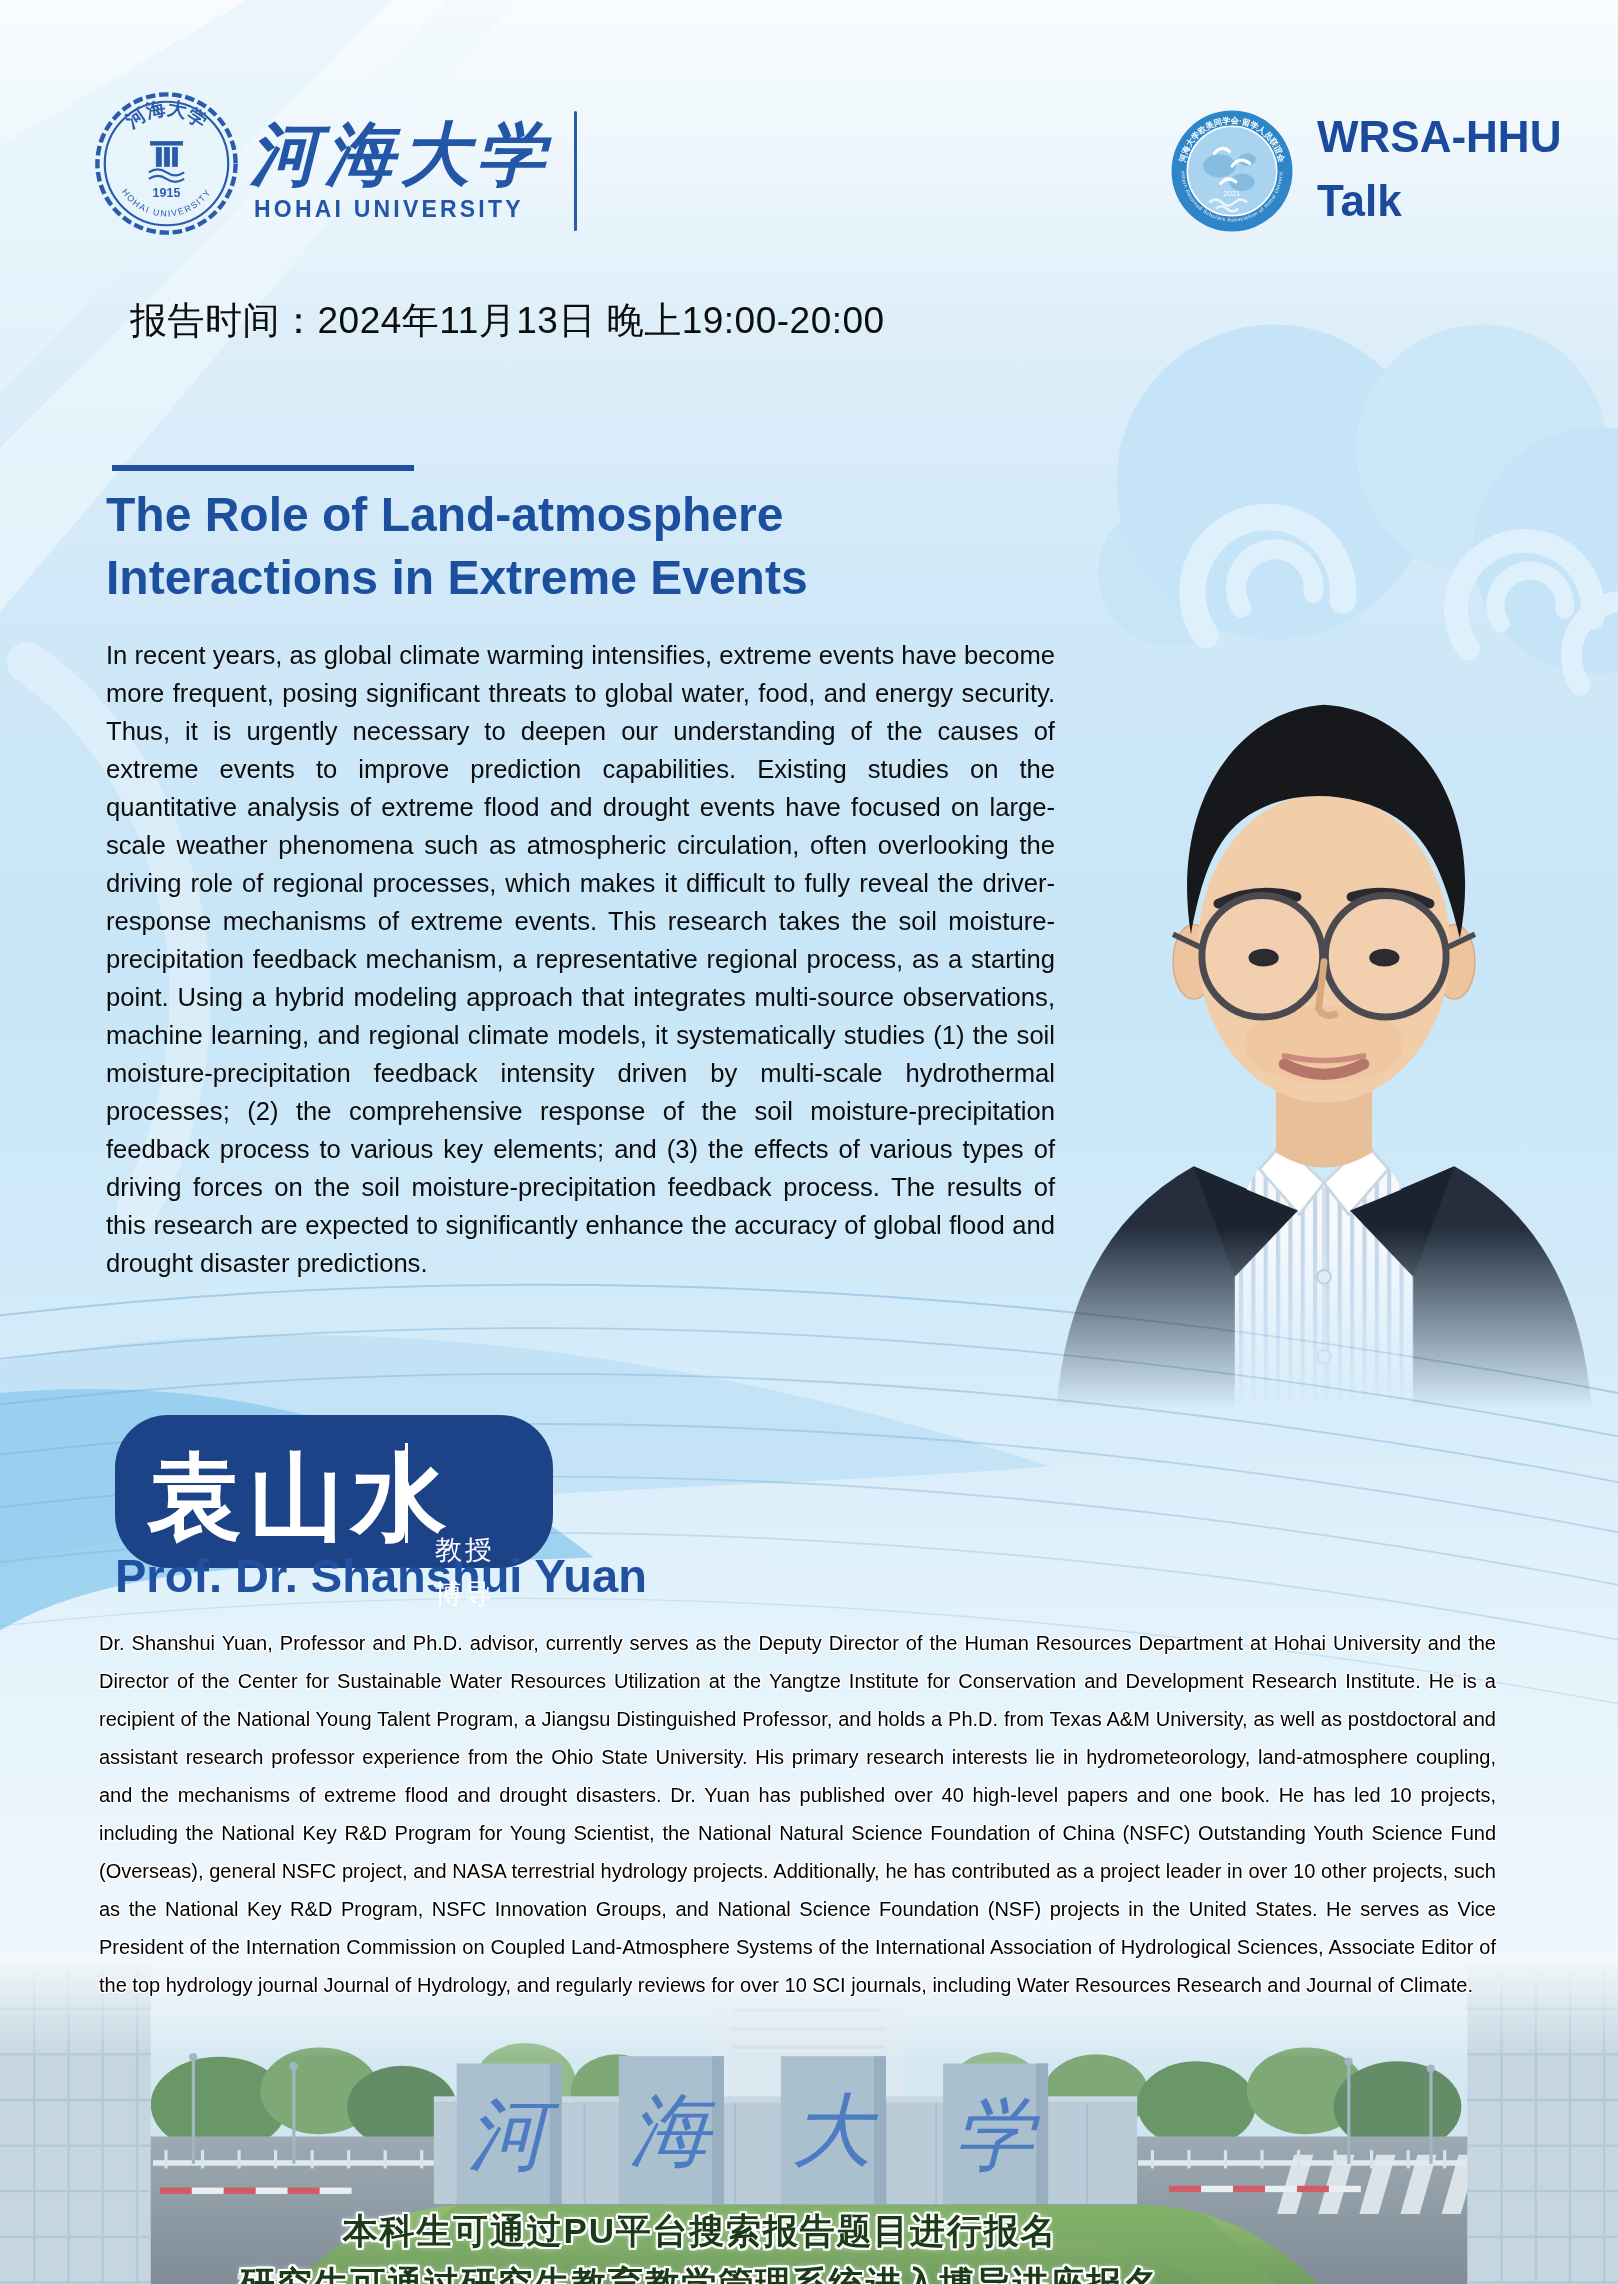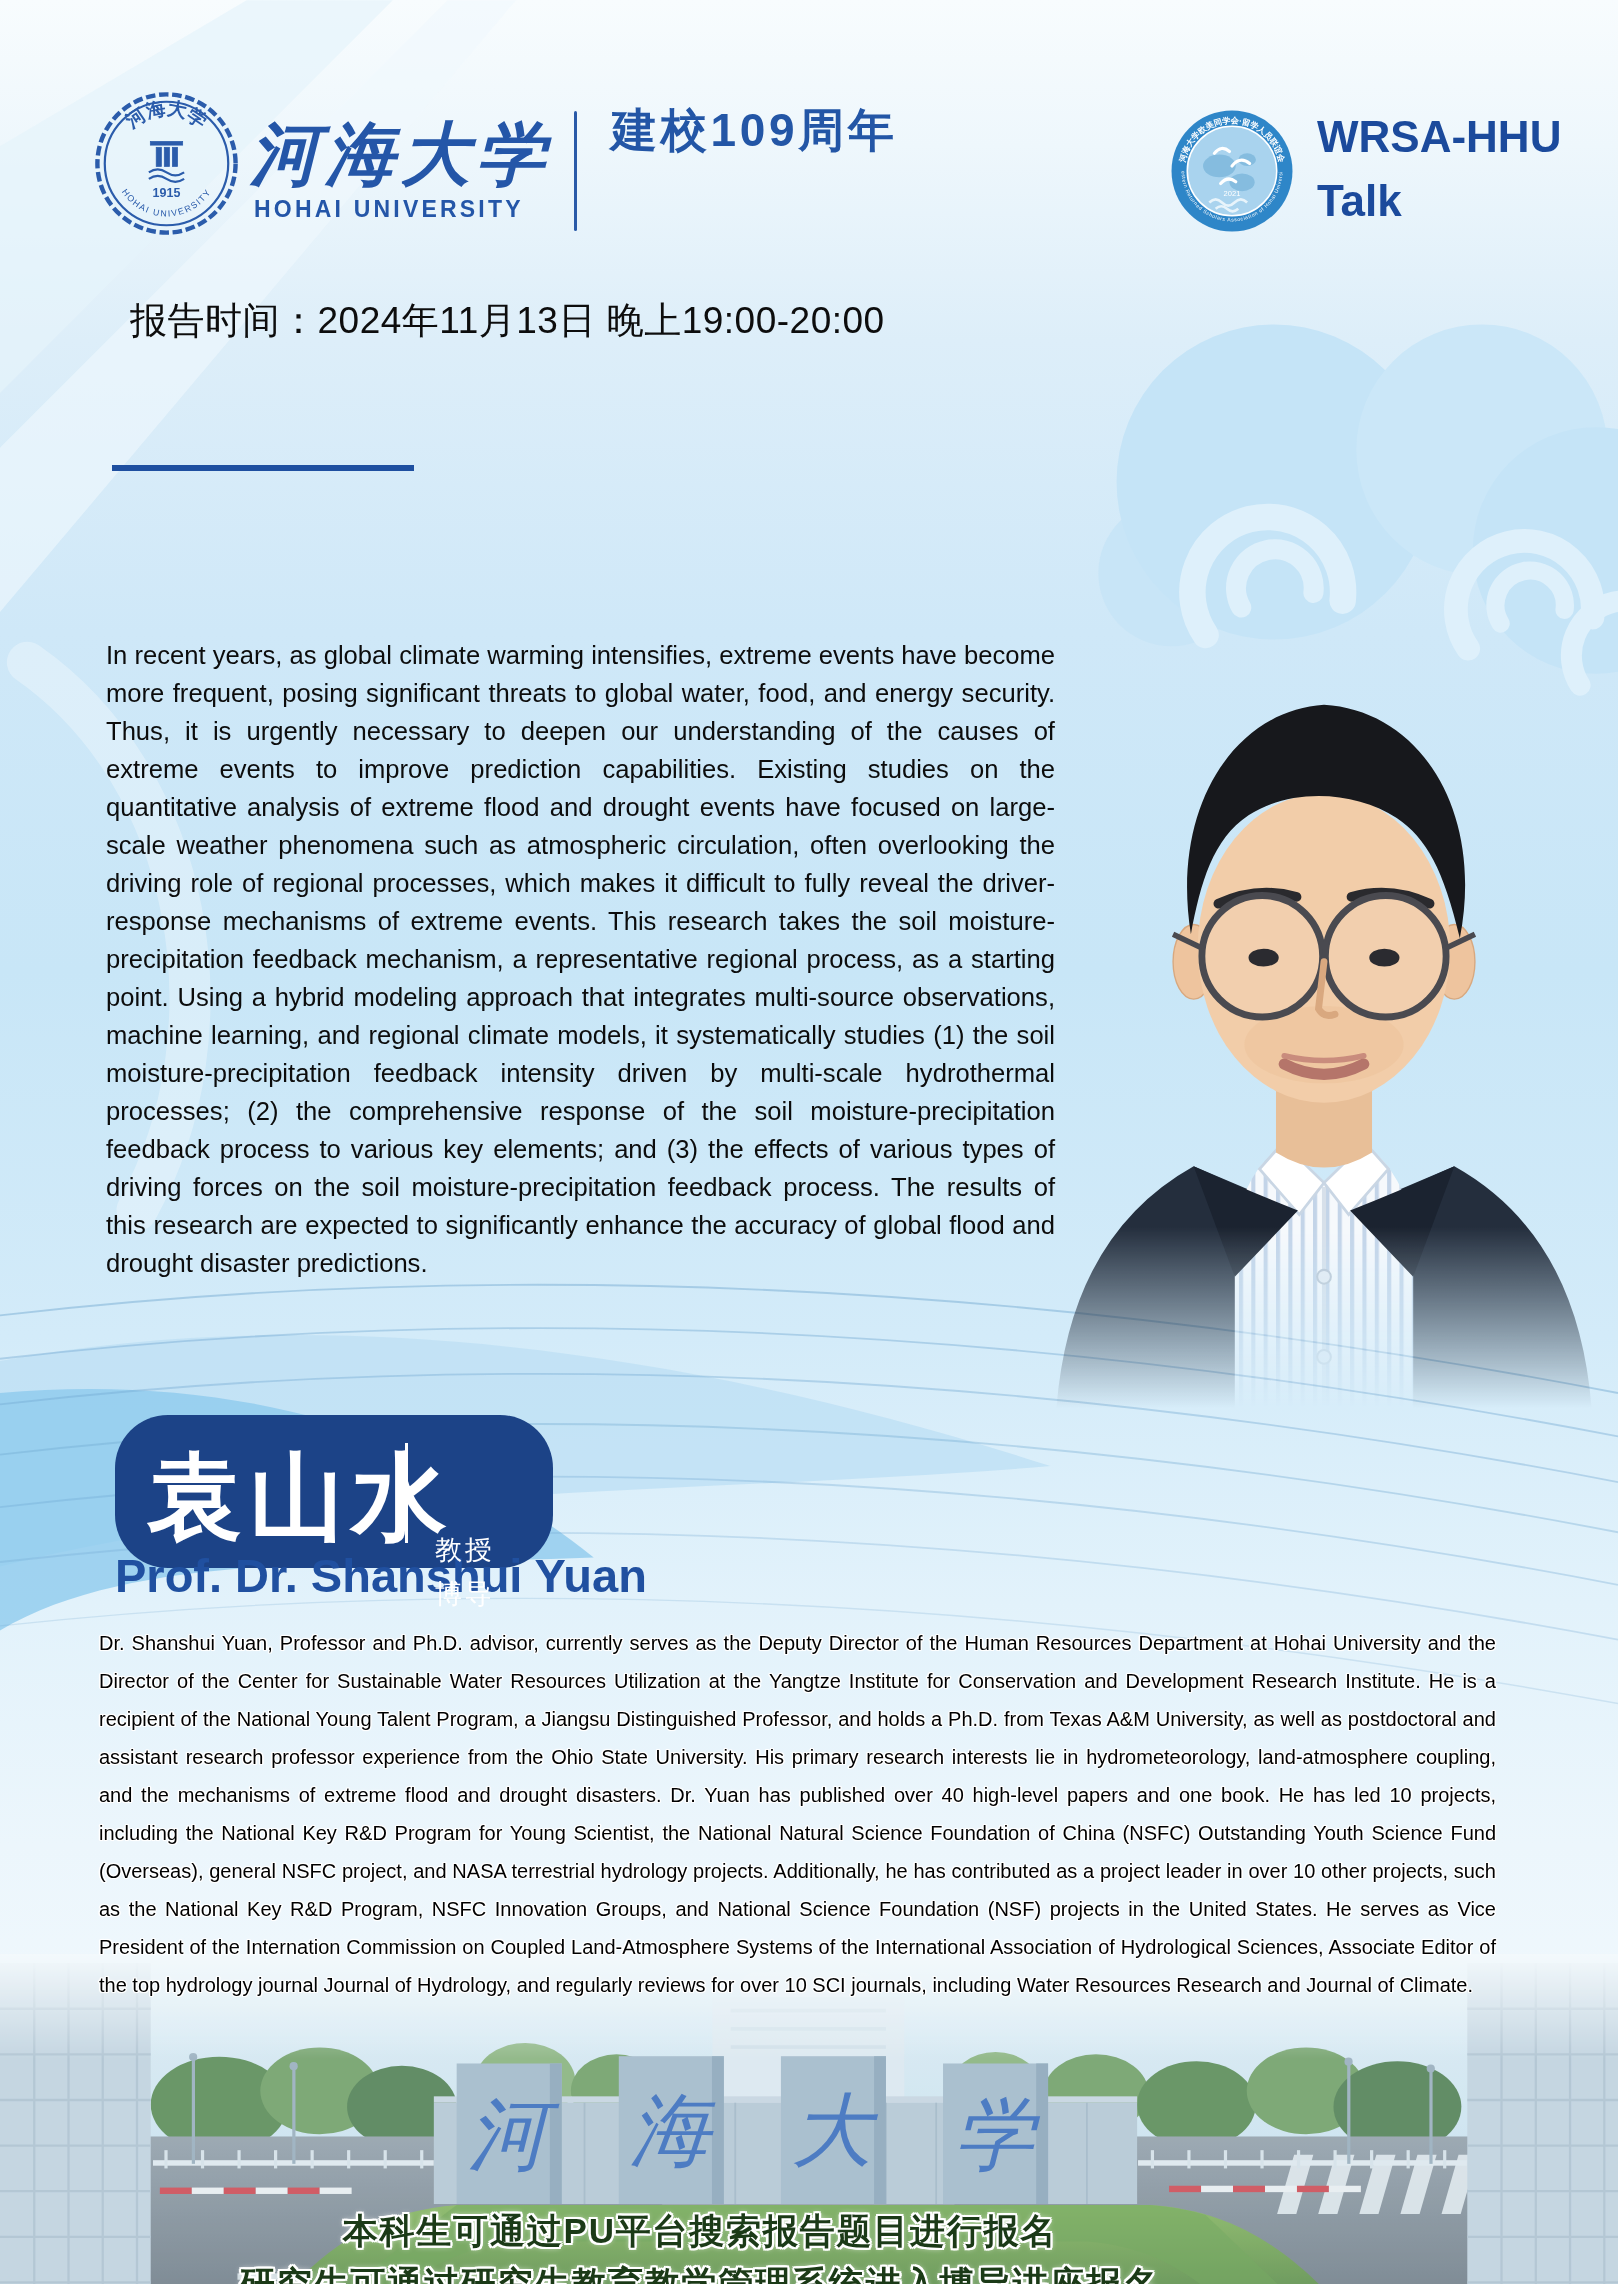--- a/index.html
+++ b/index.html
@@ -105,21 +105,20 @@
       <rect x="108" y="78" width="7" height="26"></rect>
       <path d="M76 112 q12 -8 24 0 q12 8 24 0" fill="none" stroke-width="3"></path>
       <path d="M76 121 q12 -8 24 0 q12 8 24 0" fill="none" stroke-width="3"></path>
     </g>
     <text x="100" y="146" text-anchor="middle" font-size="17" fill="#2b5cab" font-weight="700">1915</text>
   </svg>
 
   <div class="abs uni-name">河海大学</div>
   <div class="abs uni-en">HOHAI UNIVERSITY</div>
   <div class="abs hdr-divider"></div>
-  <div class="abs anniv1">建校109周年</div>
 
   <svg class="abs wrsa-seal" viewBox="0 0 200 200">
     <circle cx="100" cy="100" r="96" fill="#2e86c8"></circle>
     <circle cx="100" cy="100" r="71" fill="#a9d3ee" stroke="#ffffff" stroke-width="2.5"></circle>
     <g fill="#7fb9dd" opacity="0.85">
       <ellipse cx="80" cy="92" rx="26" ry="18"></ellipse>
       <ellipse cx="116" cy="118" rx="20" ry="14"></ellipse>
       <ellipse cx="124" cy="82" rx="14" ry="10"></ellipse>
     </g>
     <g stroke="#ffffff" stroke-width="5" fill="none" stroke-linecap="round">
@@ -143,20 +142,21 @@
   </svg>
 
   <div class="abs wrsa-title">WRSA-HHU</div>
   <div class="abs wrsa-sub">Talk</div>
 
   <div class="abs info-line info-1">
     <span>报告时间：</span><span>2024年11月13日  晚上19:00-20:00</span>
   </div>
 
   <div class="abs rule"></div>
+  <div class="abs talk-title">The Role of Land-atmosphere Interactions in Extreme Events</div>
   <div class="abs abstract">In recent years, as global climate warming intensifies, extreme events have become more frequent, posing significant threats to global water, food, and energy security. Thus, it is urgently necessary to deepen our understanding of the causes of extreme events to improve prediction capabilities. Existing studies on the quantitative analysis of extreme flood and drought events have focused on large-scale weather phenomena such as atmospheric circulation, often overlooking the driving role of regional processes, which makes it difficult to fully reveal the driver-response mechanisms of extreme events. This research takes the soil moisture-precipitation feedback mechanism, a representative regional process, as a starting point. Using a hybrid modeling approach that integrates multi-source observations, machine learning, and regional climate models, it systematically studies (1) the soil moisture-precipitation feedback intensity driven by multi-scale hydrothermal processes; (2) the comprehensive response of the soil moisture-precipitation feedback process to various key elements; and (3) the effects of various types of driving forces on the soil moisture-precipitation feedback process. The results of this research are expected to significantly enhance the accuracy of global flood and drought disaster predictions.</div>
 
   <svg class="abs portrait" viewBox="0 0 430 595" preserveAspectRatio="none">
     <defs>
       <pattern id="pstripe" width="9" height="10" patternUnits="userSpaceOnUse">
         <rect width="9" height="10" fill="#f6f9fc"></rect>
         <rect width="3" height="10" fill="#c3d4e8"></rect>
       </pattern>
       <linearGradient id="fadeGrad" x1="0" y1="0" x2="0" y2="1">
         <stop offset="0" stop-color="#ffffff"></stop>

